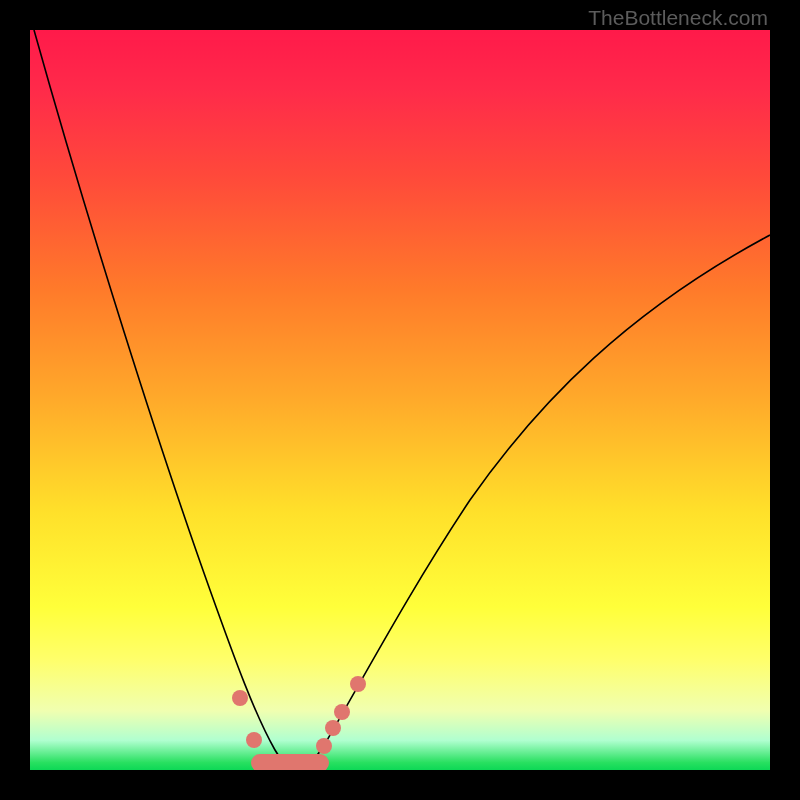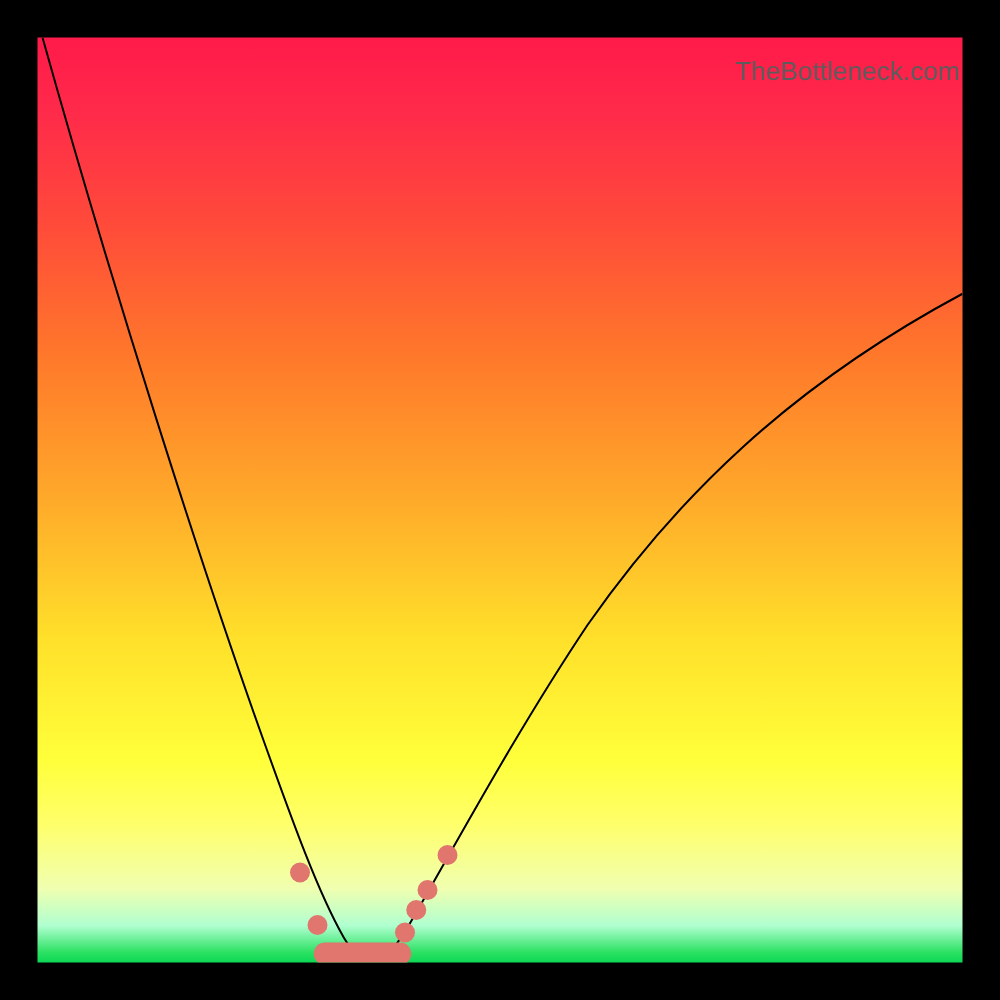--- a/index.html
+++ b/index.html
@@ -26,21 +26,20 @@
       #0dd856 100%
     );
   }
   .watermark {
     position: absolute;
     top: 6px;
     right: 32px;
     color: #5c5c5c;
     font-size: 21px;
     font-weight: 500;
-    margin-top: 40px;
   }
   svg.overlay {
     position: absolute;
     left: 30px;
     top: 30px;
     width: 740px;
     height: 740px;
   }
   .curve { fill: none; stroke: #000; stroke-width: 1.6; }
   .dot { fill: #e0766e; }

